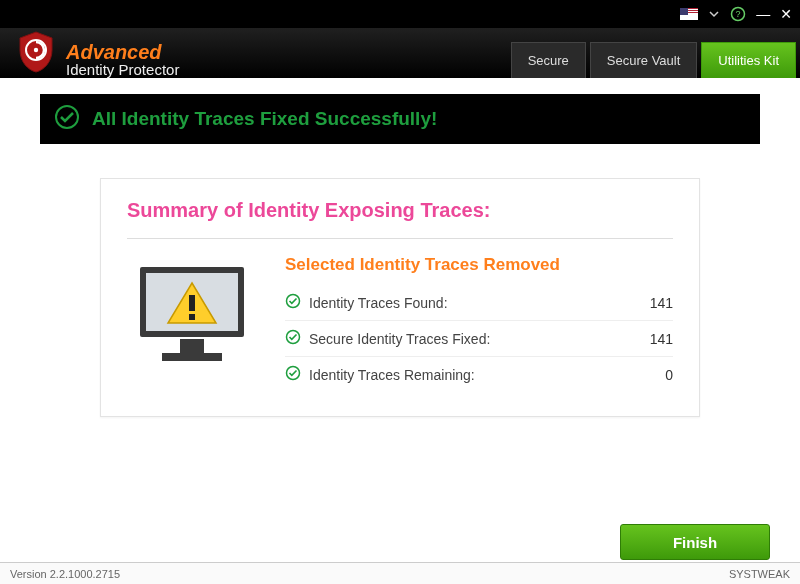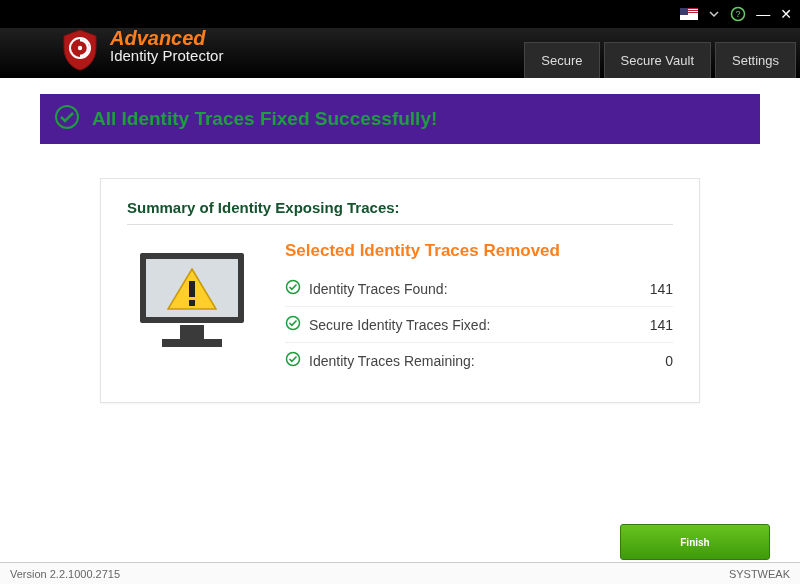--- a/index.html
+++ b/index.html
@@ -5,46 +5,46 @@
 * { margin: 0; padding: 0; box-sizing: border-box; font-family: "Segoe UI", Arial, sans-serif; }
 body { width: 800px; height: 584px; background: #fff; overflow: hidden; position: relative; }
 
 .titlebar { height: 28px; background: #000; display: flex; align-items: center; justify-content: flex-end; padding: 0 8px; gap: 10px; }
 .titlebar .flag { width: 18px; height: 12px; background: linear-gradient(to bottom, #b22234 0%, #b22234 8%, #fff 8%, #fff 16%, #b22234 16%, #b22234 24%, #fff 24%, #fff 32%, #b22234 32%, #b22234 40%, #fff 40%, #fff 100%); position: relative; }
 .titlebar .flag::before { content:""; position:absolute; left:0; top:0; width:8px; height:7px; background:#3c3b6e; }
 .titlebar svg { display: block; }
 .titlebar .ctrl { color:#fff; font-size:14px; line-height:1; cursor:pointer; }
 
 .header { height: 50px; background: linear-gradient(to bottom, #202020, #000); display: flex; align-items: stretch; }
-.brand { display: flex; align-items: flex-start; padding-left: 16px; flex: 1; gap: 10px; margin-left: 44px; }
+.brand { display: flex; align-items: flex-end; padding-left: 16px; flex: 1; gap: 10px; }
 .brand-text .t1 { color: #ff7f1c; font-size: 20px; font-weight: 600; font-style: italic; line-height: 1; }
 .brand-text .t2 { color: #eee; font-size: 15px; line-height: 1.1; }
 .tabs { display: flex; align-items: flex-end; padding-right: 4px; }
 .tab { color: #ddd; font-size: 13px; padding: 10px 16px; background: #2a2a2a; margin-left: 4px; border: 1px solid #444; border-bottom: none; cursor: pointer; }
 .tab.active { background: #fff; color: #333; }
 .tab.util { background: linear-gradient(to bottom, #66c31e, #3e9a0a); color: #fff; border-color: #3e9a0a; }
 
 .content { position: relative; height: calc(584px - 28px - 50px - 22px); background: #fff; }
 
-.banner { margin: 16px 40px 0; padding: 10px 14px; background: #4c1d95; display: flex; align-items: center; gap: 12px; }
+.banner { margin: 16px 40px 0; padding: 10px 14px; background: #000000; display: flex; align-items: center; gap: 12px; }
 .banner-text { color: #1e9e3e; font-weight: 700; font-size: 19px; }
 
 .card { margin: 34px auto 0; width: 600px; background: #fff; border: 1px solid #e3e3e3; padding: 20px 26px 24px; box-shadow: 0 1px 2px rgba(0,0,0,.05); }
-.card h2 { font-size: 15px; font-weight: 600; color: #14532d; margin-bottom: 8px; }
+.card h2 { font-size: 20px; font-weight: 600; color: #ec4899; margin-bottom: 16px; }
 .card hr { border: none; border-top: 1px solid #ddd; margin-bottom: 16px; }
 .card-body { display: flex; gap: 28px; }
 .monitor { width: 130px; display: flex; align-items: flex-start; justify-content: center; padding-top: 6px; }
 .details { flex: 1; }
 .details-title { color: #ff7f1c; font-weight: 700; font-size: 17px; margin-bottom: 10px; }
 .row { display: flex; align-items: center; padding: 8px 0; border-bottom: 1px solid #eee; font-size: 14px; color: #444; }
 .row:last-child { border-bottom: none; }
 .row .lbl { flex: 1; margin-left: 8px; }
 .row .val { width: 50px; text-align: right; color: #333; }
 
-.finish { position: absolute; right: 30px; bottom: 18px; width: 150px; height: 36px; background: linear-gradient(to bottom, #66c31e, #3e9a0a); color: #fff; font-weight: 700; font-size: 10px; border: 1px solid #2f7d06; border-radius: 3px; cursor: pointer; }
+.finish { position: absolute; right: 30px; bottom: 18px; width: 150px; height: 36px; background: linear-gradient(to bottom, #66c31e, #3e9a0a); color: #fff; font-weight: 700; font-size: 15px; border: 1px solid #2f7d06; border-radius: 3px; cursor: pointer; }
 
 .statusbar { position: absolute; left: 0; bottom: 0; width: 100%; height: 22px; border-top: 1px solid #ccc; display: flex; align-items: center; justify-content: space-between; padding: 0 10px; font-size: 11px; color: #666; background: #fafafa; }
 
 .check-circle { width: 16px; height: 16px; }
 .check-big { width: 26px; height: 26px; }
 </style>
 </head>
 <body>
 
 <div class="titlebar">
@@ -75,21 +75,21 @@
       </svg>
     </span>
     <div class="brand-text">
       <div class="t1">Advanced</div>
       <div class="t2">Identity Protector</div>
     </div>
   </div>
   <div class="tabs">
     <div class="tab">Secure</div>
     <div class="tab">Secure Vault</div>
-    <div class="tab">Settings</div>
+    <div class="tab util">Utilities Kit</div>
   </div>
 </div>
 
 <div class="content">
 
   <div class="banner">
     <span>
       <svg class="check-big" viewBox="0 0 26 26">
           <circle cx="13" cy="13" r="11" fill="none" stroke="#1e9e3e" stroke-width="2"></circle>
           <path d="M7 13l4 4 8-8" stroke="#1e9e3e" stroke-width="2.5" fill="none"></path>

